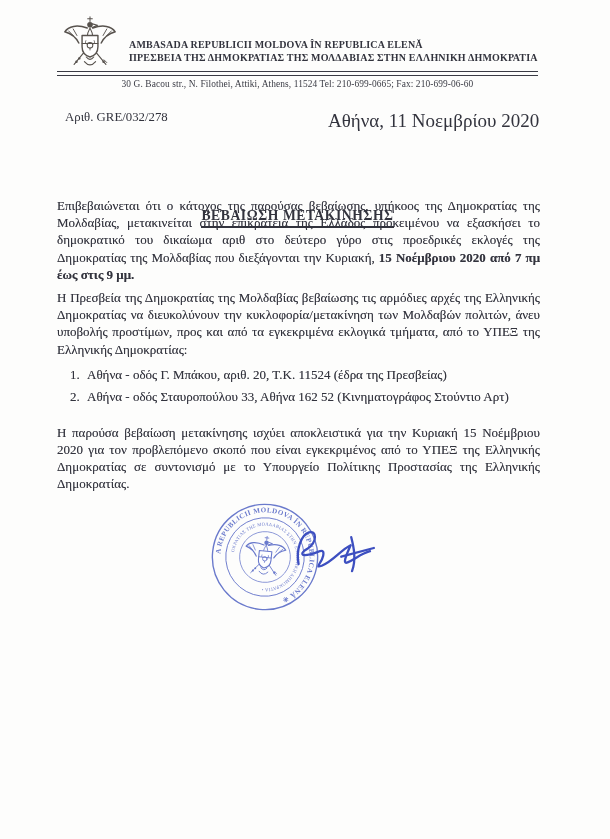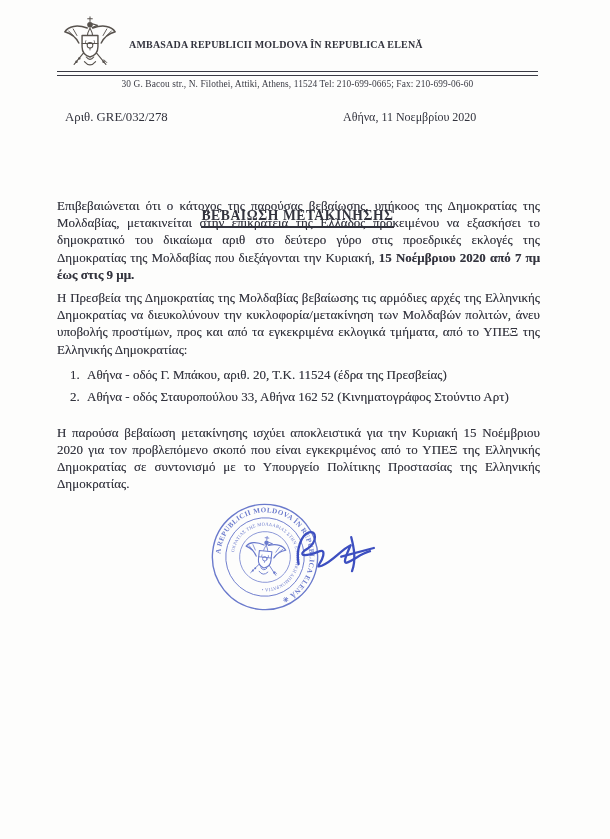--- a/index.html
+++ b/index.html
@@ -20,21 +20,21 @@
   .double-rule{
     left:57px;top:71px;width:481px;height:3.2px;
     border-top:1.8px solid #3a3b44;border-bottom:1px solid #3a3b44;
   }
   .address-line{
     left:57px;top:79px;width:481px;text-align:center;
     font-size:9.4px;letter-spacing:0.1px;color:#3a3b44;
   }
   
   .ref-number{left:65px;top:110px;font-size:12.8px;}
-  .date-line{left:343px;top:110px;font-size:12px;}
+  .date-line{left:328px;top:110px;font-size:19px;}
   
   .title-wrap{left:57px;top:161px;width:481px;text-align:center;}
   .title-wrap span{
     display:inline-block;font-size:13.6px;font-weight:bold;
     letter-spacing:0.6px;border-bottom:2px solid #32333d;padding-bottom:2px;margin-top:47px;
   }
   
   .body-col{
     left:57px;top:197px;width:483px;
     font-size:13px;line-height:17.2px;text-align:justify;
@@ -81,20 +81,21 @@
     </g>
   </symbol>
 </svg>
 
 <svg class="abs emblem-header" viewBox="0 0 60 58">
   <use href="#coa"></use>
 </svg>
 
 <div class="abs header-text">
   <div class="hl">AMBASADA REPUBLICII MOLDOVA ÎN REPUBLICA ELENĂ</div>
+  <div class="hl">ΠΡΕΣΒΕΙΑ ΤΗΣ ΔΗΜΟΚΡΑΤΙΑΣ ΤΗΣ ΜΟΛΔΑΒΙΑΣ ΣΤΗΝ ΕΛΛΗΝΙΚΗ ΔΗΜΟΚΡΑΤΙΑ</div>
 </div>
 
 <div class="abs double-rule"></div>
 
 <div class="abs address-line">30 G. Bacou  str., N. Filothei, Attiki, Athens, 11524 Tel: 210-699-0665; Fax: 210-699-06-60</div>
 
 <div class="abs ref-number">Αριθ. GRE/032/278</div>
 <div class="abs date-line">Αθήνα, 11 Νοεμβρίου  2020</div>
 
 <div class="abs title-wrap">

